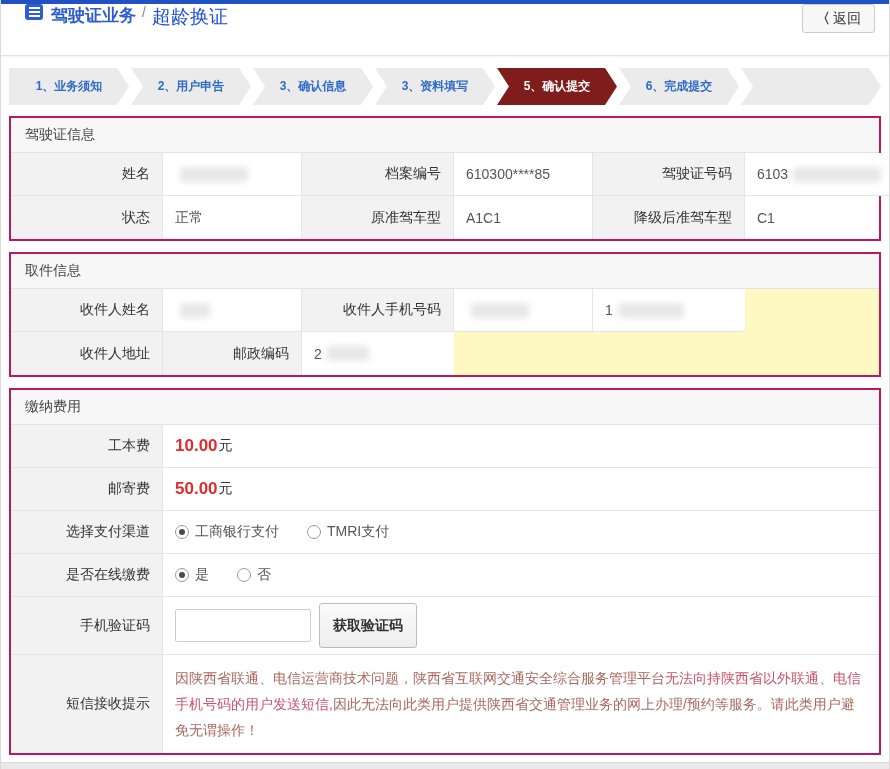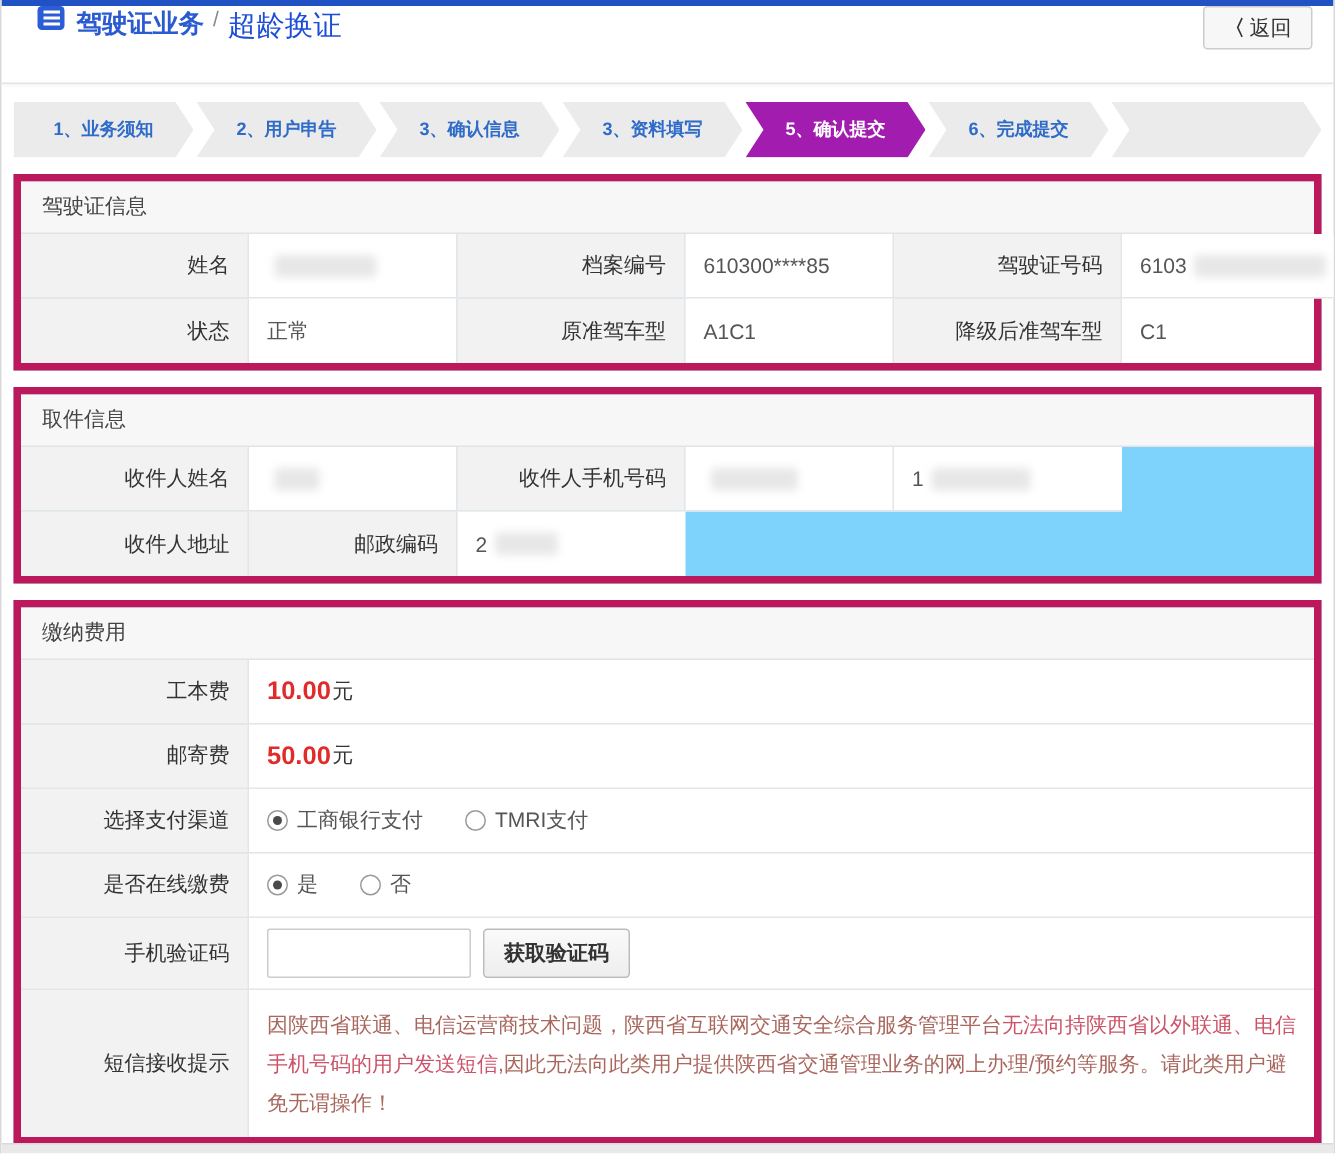--- a/index.html
+++ b/index.html
@@ -24,24 +24,24 @@
   .back-btn { margin-left:auto; margin-right:4px; background:#f7f7f7; border:1px solid #ccc;
               border-radius:3px; height:29px; padding:0 13px; display:flex; align-items:center;
               cursor:pointer; font-size:14px; color:#333; }
   .back-btn .chev { font-weight:bold; margin-right:3px; color:#333; }
   
   .steps { display:flex; margin:12px 8px 0 8px; height:37px; gap:2px; }
   .step { flex:0 0 120px; background:#ebebeb; color:#2f6bc8; font-weight:bold; font-size:12px;
           display:flex; align-items:center; justify-content:center; cursor:pointer;
           clip-path:polygon(0 0, calc(100% - 12px) 0, 100% 50%, calc(100% - 12px) 100%, 0 100%, 12px 50%); }
   .step.first { clip-path:polygon(0 0, calc(100% - 12px) 0, 100% 50%, calc(100% - 12px) 100%, 0 100%); }
-  .step.active { background:#a21caf; color:#fff; }
+  .step.active { background:#7f1d1d; color:#fff; }
   .step.tail { flex:1 1 auto; cursor:default; }
   
-  .card { margin:11px 8px 0 8px; border:5px solid #be185d; background:#7dd3fc; }
+  .card { margin:11px 8px 0 8px; border:2px solid #be185d; background:#fef9c3; }
   .card-title { background:#f7f7f7; border-bottom:1px solid #e3e3e3; padding:8px 14px; color:#444; font-size:14px; }
   .grid6 { display:grid; grid-template-columns:152px 139px 152px 139px 152px 1fr; }
   .grid2 { display:grid; grid-template-columns:152px 1fr; }
   .cell { min-height:43px; display:flex; align-items:center; border-bottom:1px solid #e5e5e5;
           padding:6px 12px; font-size:14px; }
   .lbl { background:#f2f2f2; justify-content:flex-end; text-align:right; color:#333;
          border-right:1px solid #e5e5e5; }
   .val { background:#fff; color:#555; border-right:1px solid #e5e5e5; }
   .val.last { border-right:none; }
   .row-last .cell { border-bottom:none; }
@@ -52,21 +52,21 @@
   .price { color:#e12a2a; font-weight:bold; font-size:17px; }
   .unit { color:#333; font-size:14px; margin-left:1px; }
   .radio { width:14px; height:14px; border:1px solid #9a9a9a; border-radius:50%; background:#fff;
            display:inline-block; position:relative; margin-right:6px; vertical-align:-2px; cursor:pointer; }
   .radio.checked::after { content:""; position:absolute; left:3px; top:3px; right:3px; bottom:3px;
            background:#4a4a4a; border-radius:50%; }
   .radio-group { display:flex; align-items:center; }
   .radio-opt { display:flex; align-items:center; margin-right:28px; color:#555; cursor:pointer; }
   .code-input { width:136px; height:33px; border:1px solid #ccc; border-radius:2px; padding:0 8px;
            font-size:14px; font-family:inherit; }
-  .code-btn { height:33px; margin-left:8px; padding:0 13px; background:linear-gradient(#fafafa,#eee);
+  .code-btn { height:45px; margin-left:8px; padding:0 13px; background:linear-gradient(#fafafa,#eee);
            border:1px solid #bbb; border-radius:3px; font-size:14px; color:#333; font-weight:bold; cursor:pointer; }
   .notice { line-height:26px; font-size:14px; color:#a9675e; padding:10px 12px; }
   .notice .hl { color:#cc5468; }
   .notice-cell { align-items:center; }
   
   .divider { border-top:1px solid #ddd; margin:13px 8px 0 8px; }
   .actions { display:flex; justify-content:flex-end; padding:9px 52px 9px 0; gap:13px; }
   .btn-blue { background:#4285f4; border:1px solid #3a78e0; color:#fff; font-size:14px; font-weight:bold;
            border-radius:4px; padding:7px 15px; cursor:pointer; }
   .bottom-strip { position:absolute; left:0; bottom:0; width:100%; height:7px; background:#e9e9e9;

